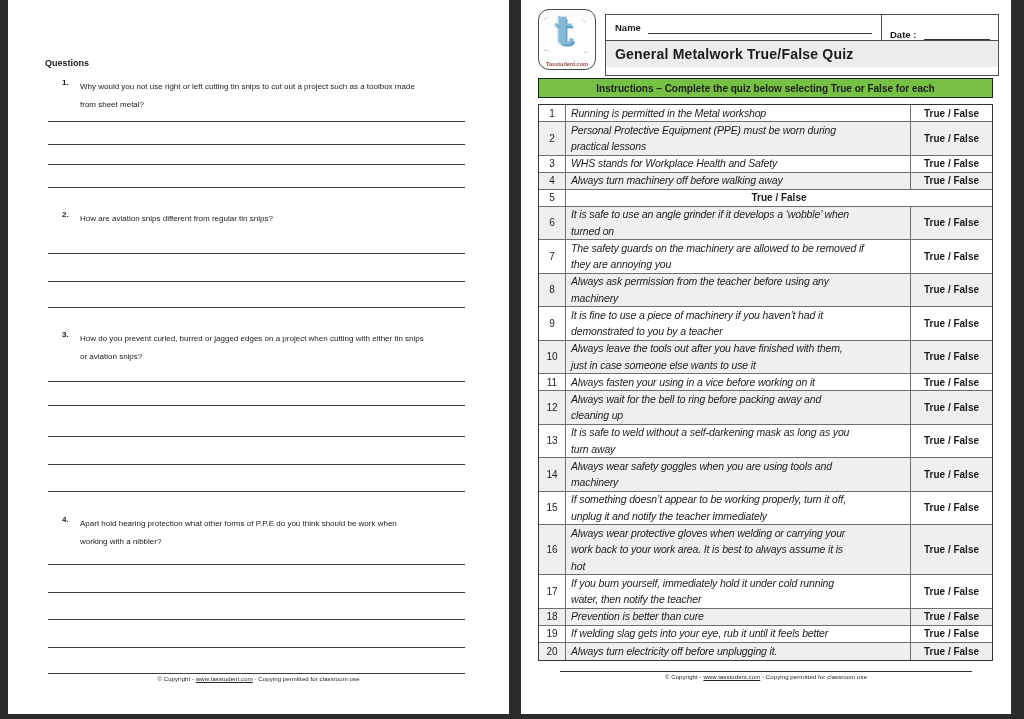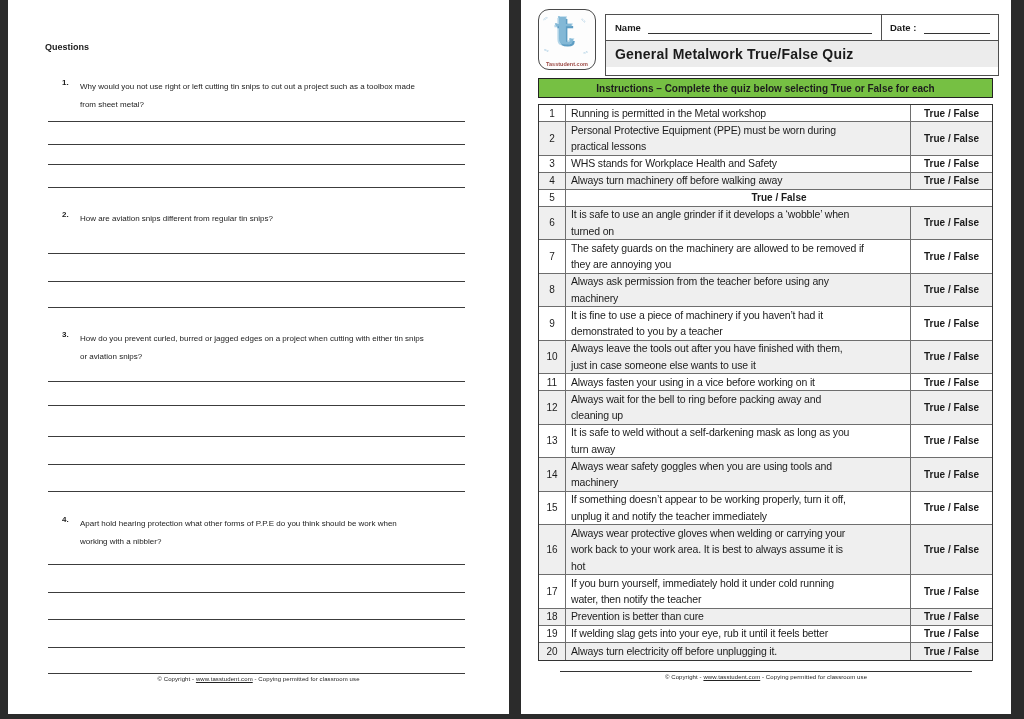--- a/index.html
+++ b/index.html
@@ -9,55 +9,55 @@
     font-family:"Liberation Sans", sans-serif;
     color:#1b1b1b;
     position:relative;
     overflow:hidden;
   }
   .page { position:absolute; top:0; height:714px; background:#ffffff; }
   .page-left  { left:8px;   width:501px; }
   .page-right { left:521px; width:490px; }
 
   
-  .q-heading { position:absolute; left:37px; top:42px; font-size:9px; font-weight:700;text-align:center; }
+  .q-heading { position:absolute; left:37px; top:58px; font-size:9px; font-weight:700;text-align:center; }
   .question { position:absolute; left:54px; display:flex; }
   .qnum { width:18px; font-size:8px; font-weight:600; }
   .qtext { width:396px; font-size:8px; line-height:18px; white-space:pre-wrap; }
   .aline { position:absolute; left:40px; width:417px; height:0; border-top:1.4px solid #3c3c3c; }
 
   .pfooter { position:absolute; left:0; width:100%; text-align:center; font-size:6px; color:#222; letter-spacing:0.1px; }
   .pfooter .flink { text-decoration:underline; color:#222; cursor:pointer; }
 
   
   .logo { position:absolute; left:17px; top:9px; width:58px; height:61px; border:1.5px solid #4a4a4a; border-radius:11px; background:#fdfdfd; overflow:hidden; }
   .logo-t { position:absolute; left:16px; top:-4px; font-family:"DejaVu Serif", serif; font-size:40px; font-weight:700; color:#83b8d6;
             text-shadow:1.5px 1.5px 0 #5d9dc3, -1.5px 1px 0 #b3d5e8, 1px -1px 0 #c7e0ee, -1px -1.5px 0 #9cc6de; }
   .logo-speck { position:absolute; font-size:4.5px; color:#8fbeda; }
   .logo-caption { position:absolute; bottom:2px; width:100%; text-align:center; font-size:5.5px; font-weight:700; color:#9c4a45; }
 
   .hdr { position:absolute; left:84px; top:14px; width:394px; height:62px; border:1.3px solid #4f4f4f; background:#fff; }
   .hdr-row1 { height:26px; border-bottom:1.3px solid #4f4f4f; display:flex; }
   .name-cell { width:276px; display:flex; align-items:center; padding:0 9px; gap:7px; border-right:1.3px solid #4f4f4f; }
-  .date-cell { flex:1; display:flex; align-items:center; padding:0 8px; gap:8px; }
+  .date-cell { flex:1; display:flex; align-items:flex-end; padding:0 8px; gap:8px; }
   .hdr-label { font-size:9.5px; font-weight:700; }
   .write-line { flex:1; border-bottom:1.1px solid #333; height:13px; }
   .hdr-row2 { height:26px; background:#ececec; display:flex; align-items:center; padding-left:9px; font-size:14px; font-weight:700; letter-spacing:0.2px; }
 
   .instr { position:absolute; left:17px; top:78px; width:455px; height:20px; background:#76c043; border:1.6px solid #222;
            display:flex; align-items:center; justify-content:center; font-size:10px; font-weight:700; color:#1d1d1d; }
 
   .quiz { position:absolute; left:17px; top:104px; width:455px; border:1.5px solid #333; background:#fff; }
   .row { display:flex; border-bottom:1px solid #6e6e6e; }
   .row:last-child { border-bottom:none; }
   .row.alt { background:#efefef; }
   .r1 { height:17px; } .r2 { height:33.5px; } .r3 { height:50px; }
   .cell { display:flex; align-items:center; }
   .cell.num { width:27px; justify-content:center; font-size:10px; border-right:1px solid #6e6e6e; }
-  .cell.q { width:345px; padding-left:5px; font-size:10.5px; letter-spacing:-0.15px; line-height:16.4px; white-space:pre-wrap; border-right:1px solid #6e6e6e; }
+  .cell.q { width:345px; padding-left:5px; font-size:10.5px; letter-spacing:-0.15px; line-height:16.4px; white-space:pre-wrap; border-right:1px solid #6e6e6e;font-style:italic; }
   .cell.tf { flex:1; justify-content:center; font-size:10px; font-weight:700; cursor:pointer; }
 
   .footer-rule { position:absolute; left:39px; top:671px; width:412px; height:0; border-top:1.2px solid #333; }
 </style>
 </head>
 <body>
 
 <div class="page page-left">
   <div class="q-heading">Questions</div>
 

